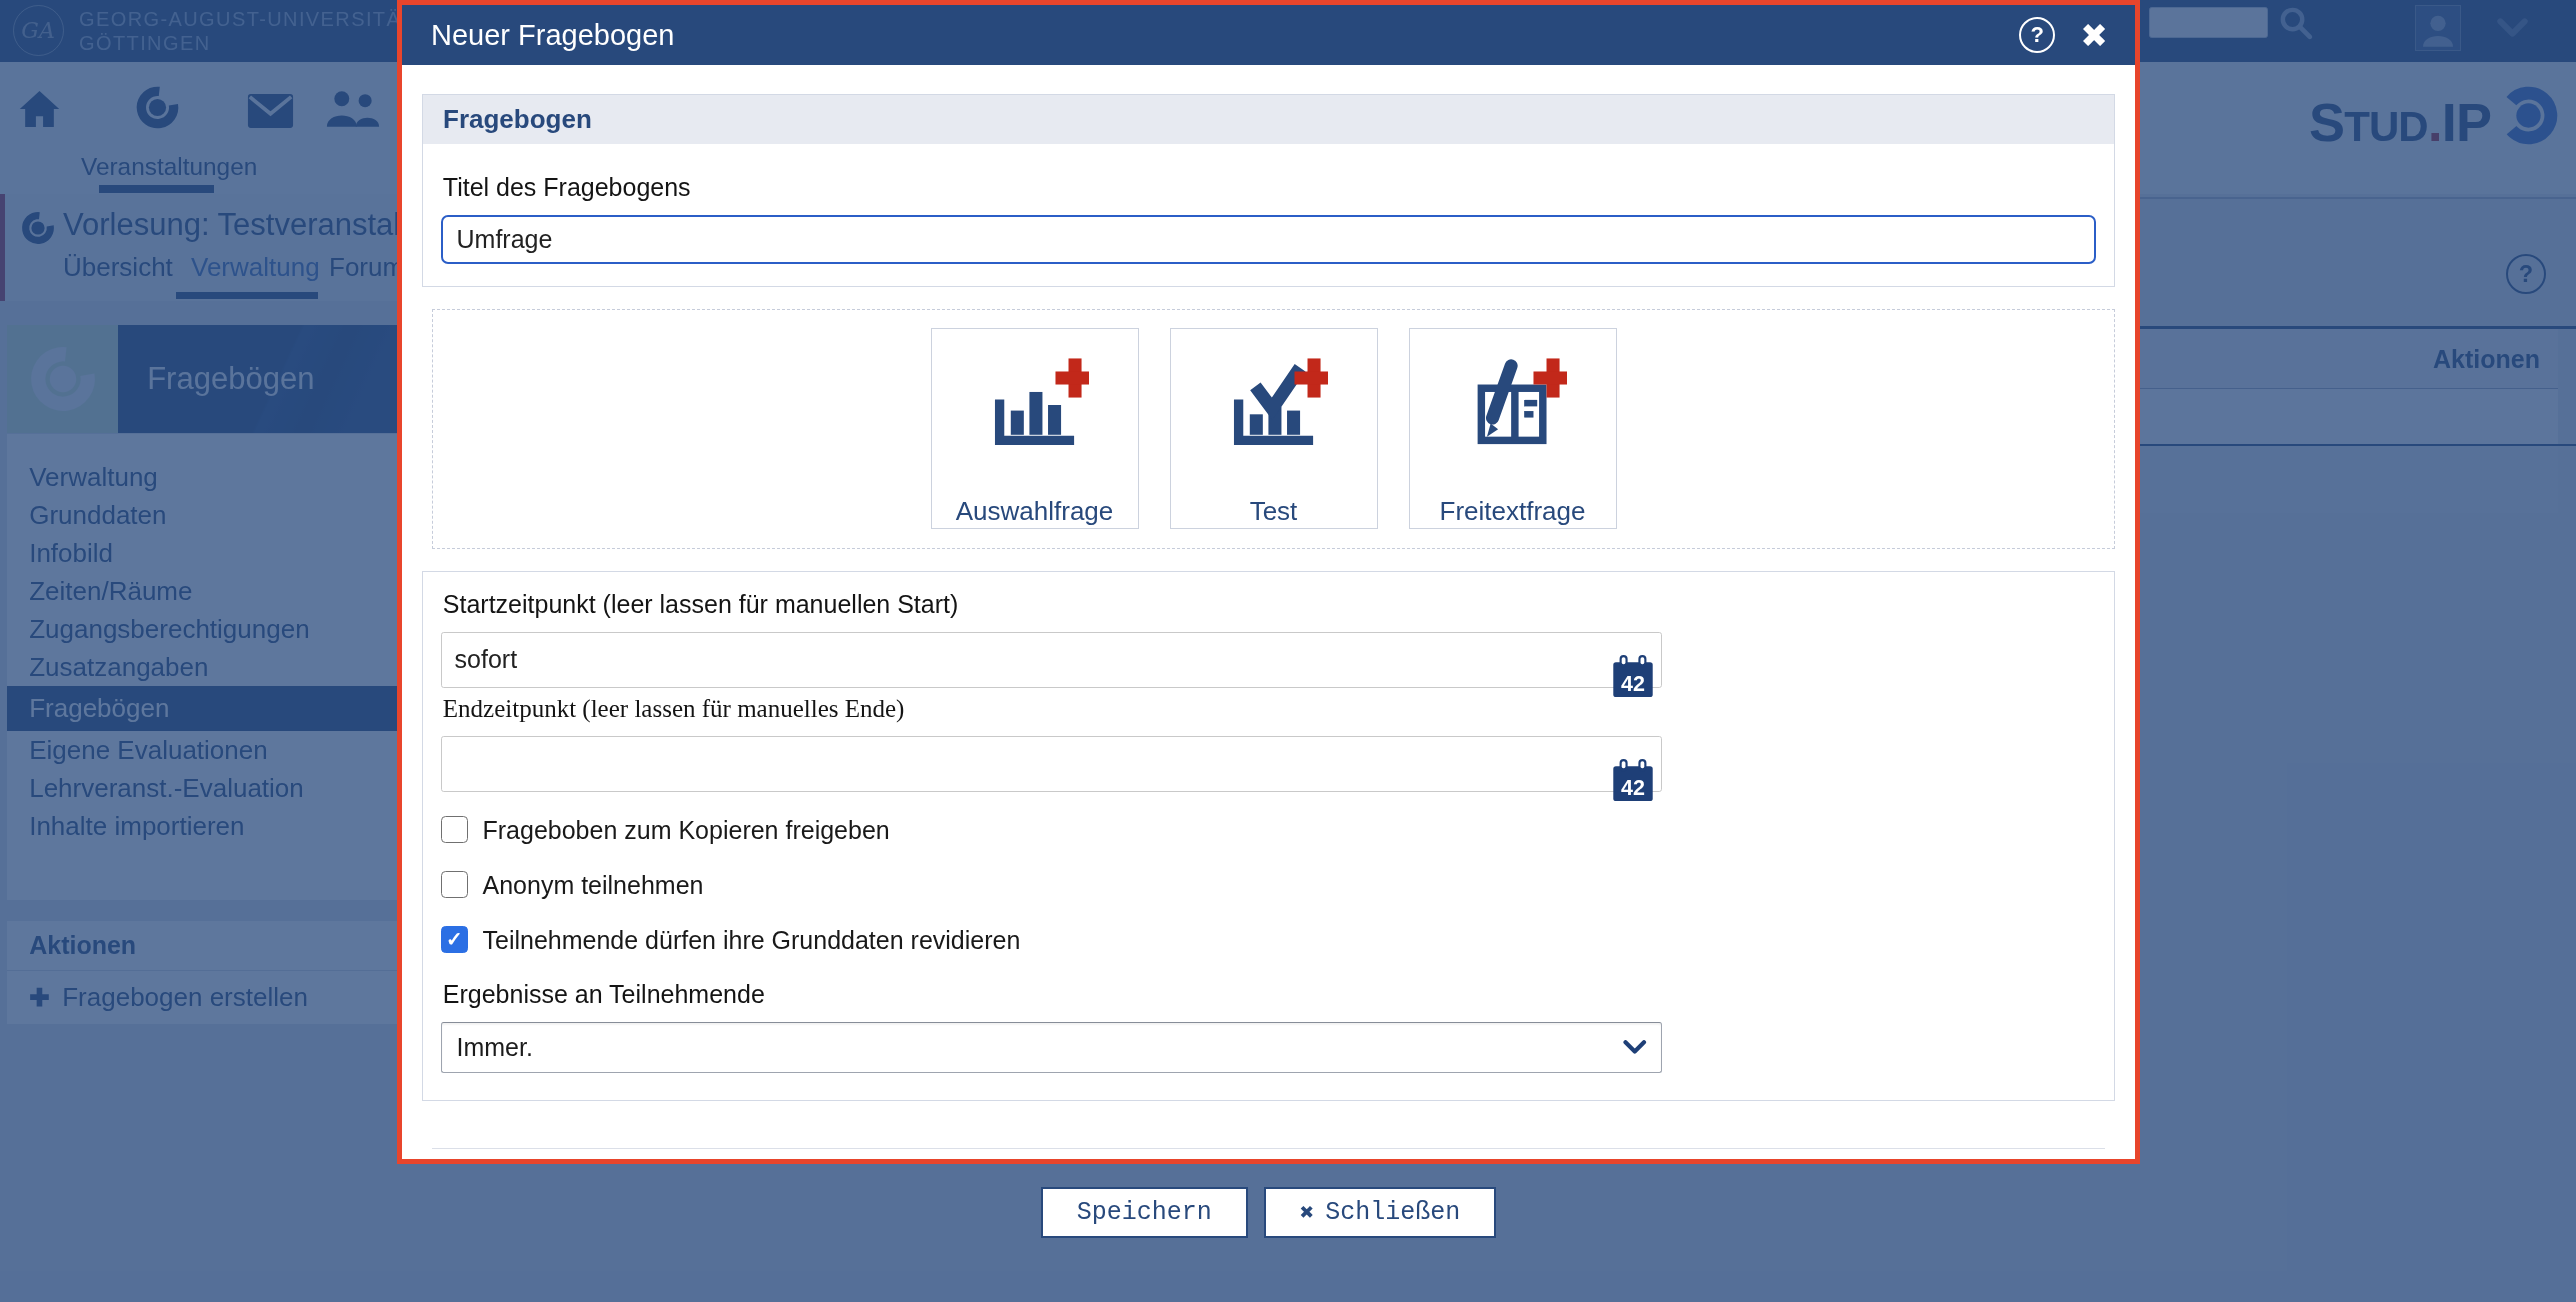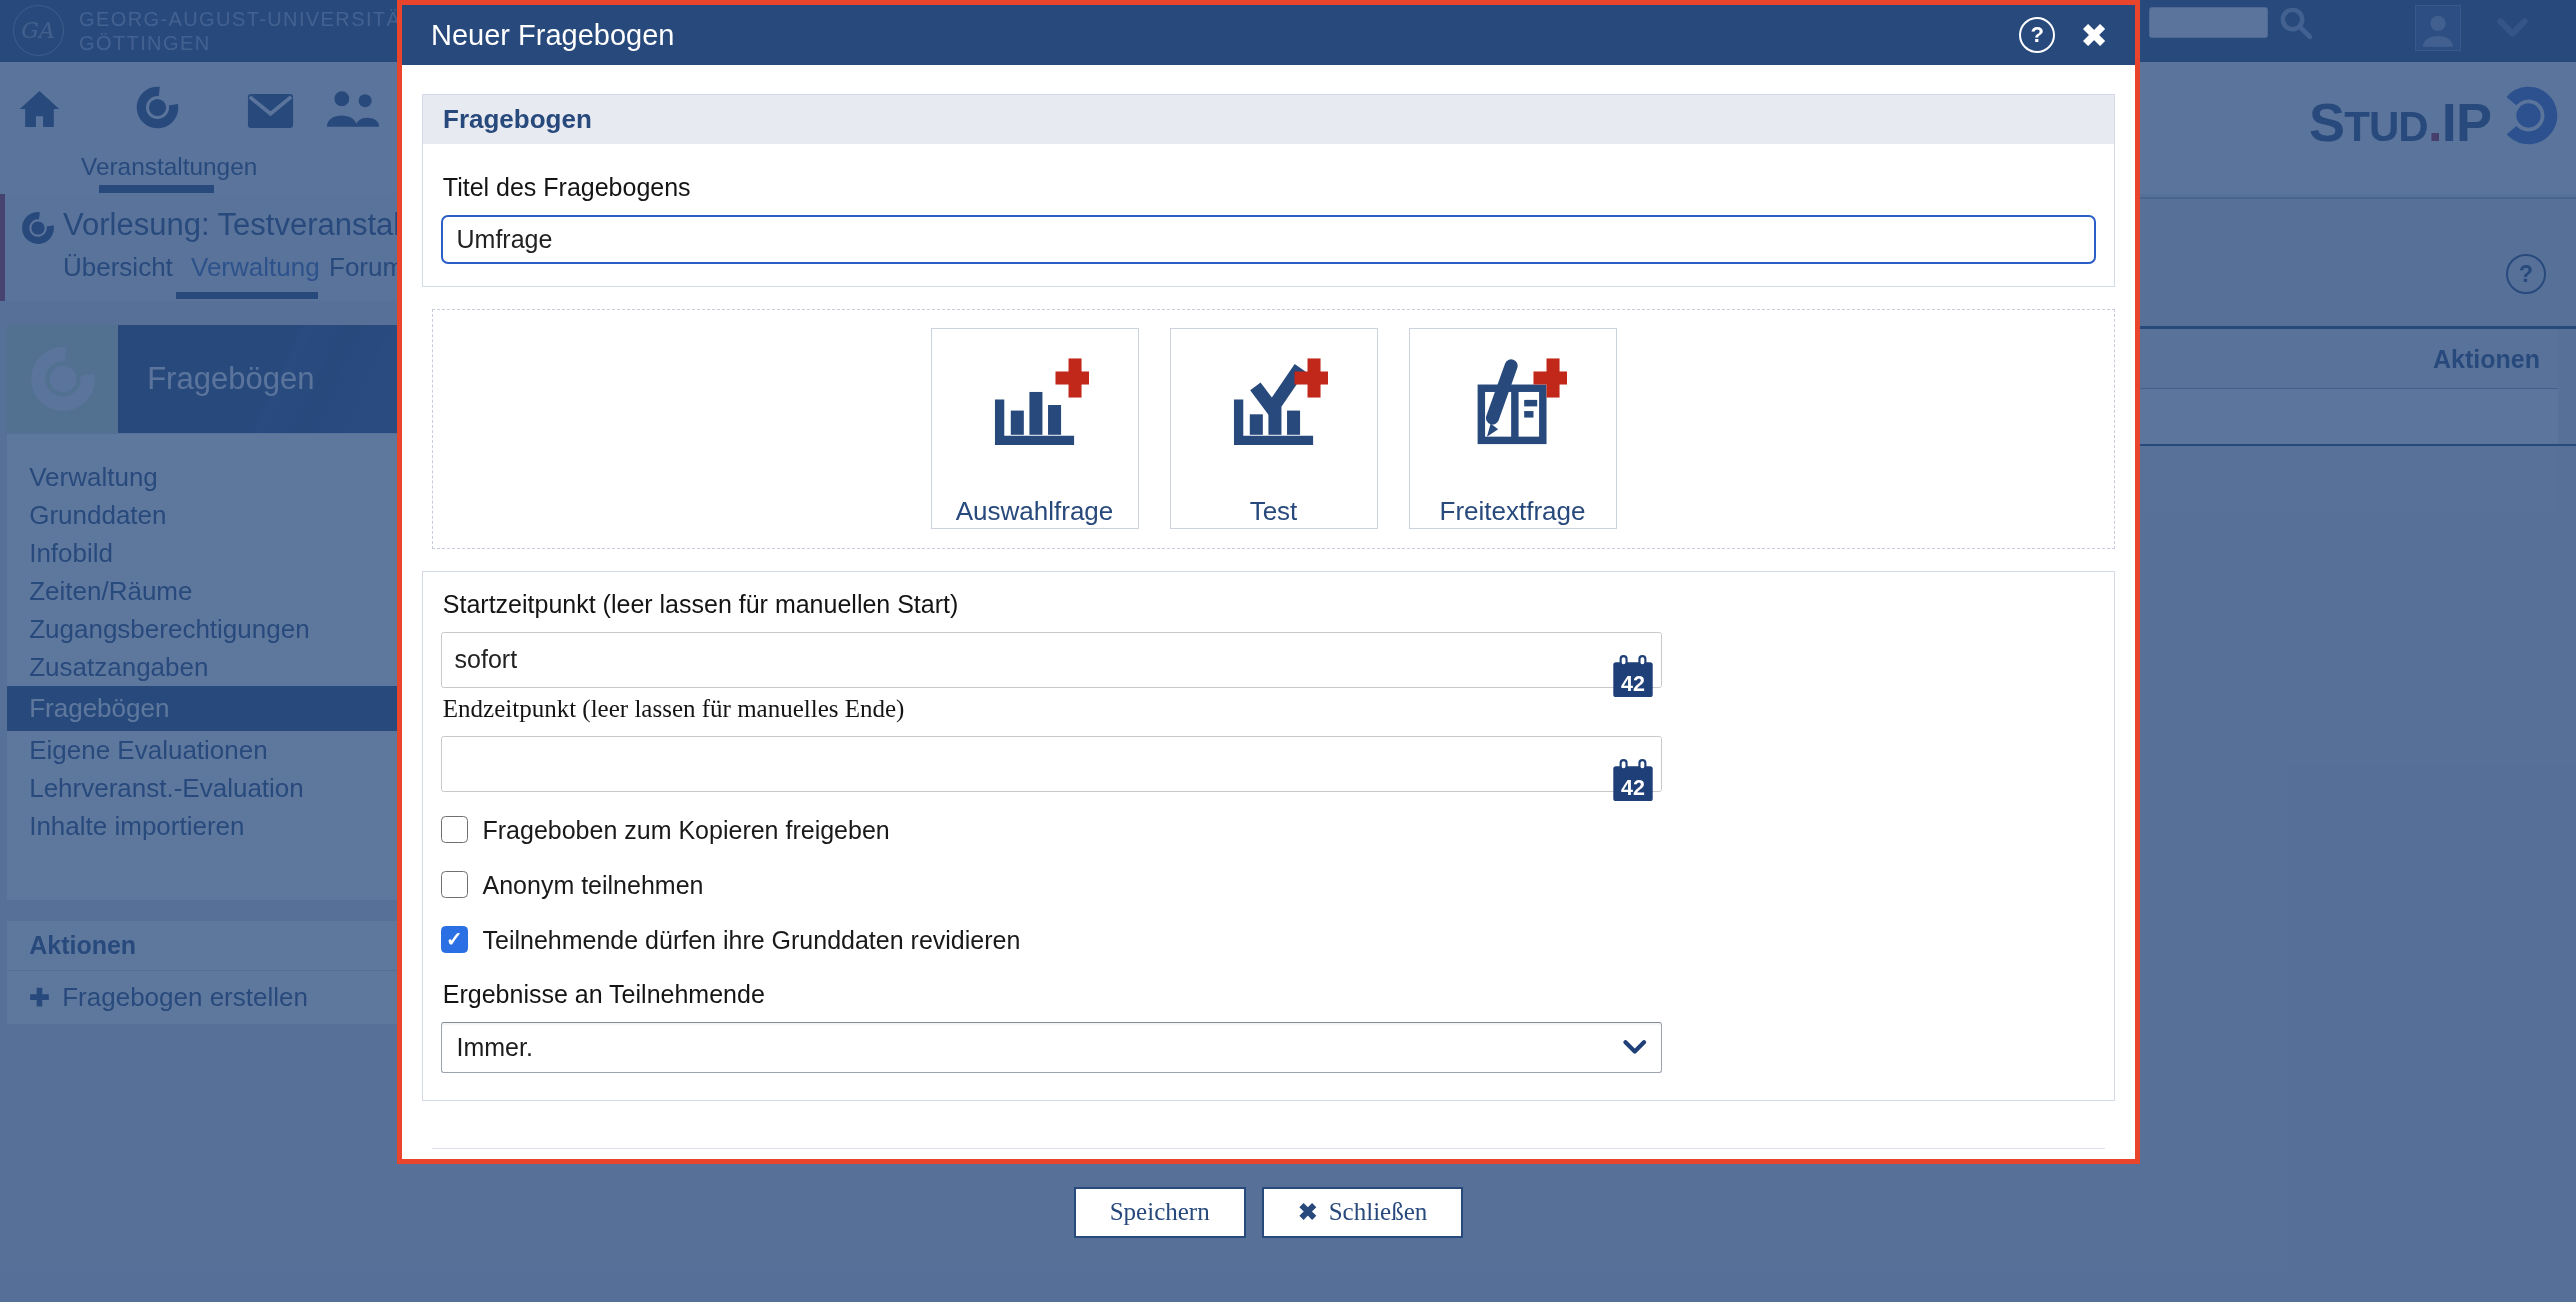--- a/index.html
+++ b/index.html
@@ -116,21 +116,21 @@
   .ergLabel{margin-top:23.5px;}
   .selectbox{width:1221px;height:51px;box-sizing:border-box;border:0.9px solid #9ea4af;border-top-color:#878d98;
              border-radius:2.7px;background:#ffffff;display:flex;align-items:center;padding:0 14.5px;
              font-size:25px;color:#1c1c1c;cursor:pointer;box-shadow:inset 0 1.8px 1.8px rgba(0,0,0,.06);}
   .selectbox .sval{flex:1;}
 
   .mdivider{margin:47px 30px 0 30px;height:0.9px;background:#dbdfe8;}
   .mfooter{margin-top:38px;display:flex;justify-content:center;gap:16.3px;}
   .mbtn{height:51px;box-sizing:border-box;border:2.7px solid #28497c;background:#ffffff;color:#28497c;
         font-size:25px;font-weight:500;display:flex;align-items:center;justify-content:center;gap:11px;
-        padding:0 34px;cursor:pointer;font-family:Liberation Serif, serif;}
+        padding:0 34px;cursor:pointer;font-family:Liberation Mono, monospace;}
   .xglyph{font-size:23.5px;font-weight:bold;}
 </style>
 </head>
 <body>
 
 <div id="canvas">
 
   <div id="bg">
 
     <div class="abs hdr"></div>

